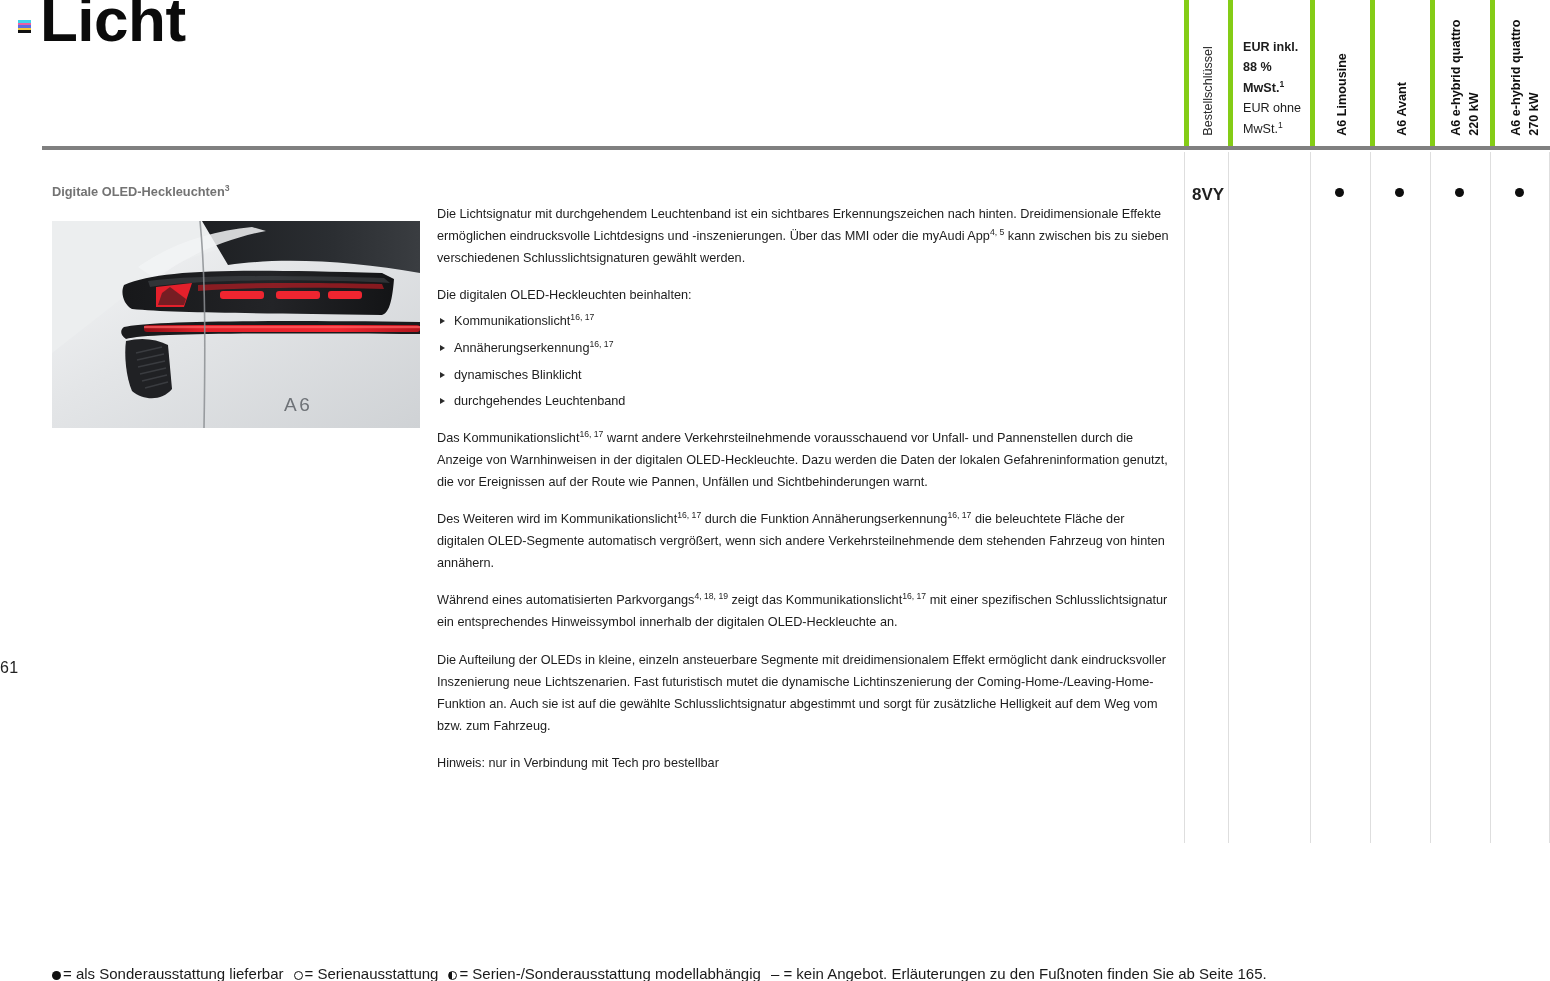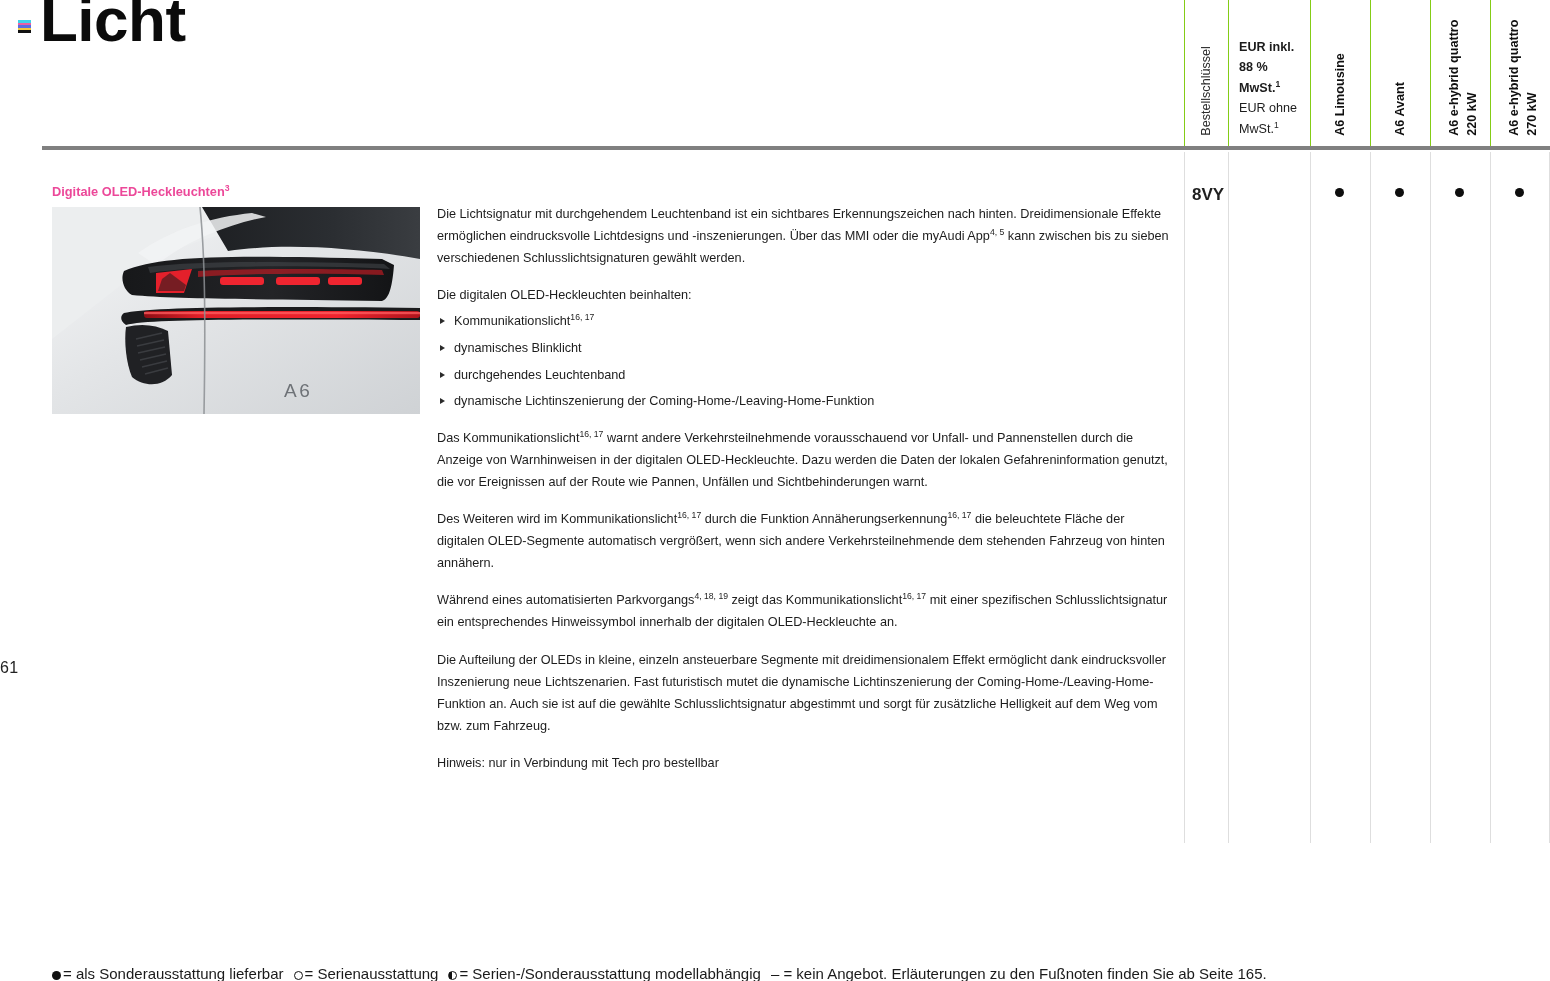--- a/index.html
+++ b/index.html
@@ -56,21 +56,21 @@
     left: 1184px;
     top: 0px;
     width: 366px;
     height: 148px;
   }
   .hdr-cell {
     position: absolute;
     top: 0;
     height: 148px;
     box-sizing: border-box;
-    border-left: 1px solid #84cc16;
+    border-left: 5px solid #84cc16;
   }
   .rot-wrap {
     position: absolute;
     left: 0; right: 0; bottom: 8px;
     height: 140px;
   }
   .rot-inner {
     position: absolute;
     left: 50%;
     bottom: 4px;
@@ -104,27 +104,27 @@
     background: #808080;
   }
 
   
   .row-title {
     position: absolute;
     left: 52px;
     top: 184px;
     font-size: 12.8px;
     font-weight: 700;
-    color: #ec4899;
+    color: #737373;
   }
 
   .photo {
     position: absolute;
     left: 52px;
-    top: 207px;
+    top: 221px;
     width: 368px;
     height: 207px;
     background: linear-gradient(160deg,#f4f5f6 0%, #e9eaec 35%, #dfe1e3 70%, #d7d9db 100%);
     overflow: hidden;
   }
   .photo svg { display:block; width:100%; height:100%; }
 
   .text-col {
     position: absolute;
     left: 437px;
@@ -347,23 +347,23 @@
   </div>
 
   <div class="text-col">
 
     <p><span>Die Lichtsignatur mit durchgehendem Leuchtenband ist ein sichtbares Erkennungszeichen nach hinten. Dreidimensionale Effekte ermöglichen eindrucksvolle Lichtdesigns und -inszenierungen. Über das MMI oder die myAudi App</span><sup>4, 5</sup><span> kann zwischen bis zu sieben verschiedenen Schlusslichtsignaturen gewählt werden.</span></p>
 
     <p class="tight">Die digitalen OLED-Heckleuchten beinhalten:</p>
 
     <ul class="feat">
       <li><span>Kommunikationslicht</span><sup>16, 17</sup></li>
+      <li><span>Annäherungserkennung</span><sup>16, 17</sup></li>
       <li><span>dynamisches Blinklicht</span><sup></sup></li>
       <li><span>durchgehendes Leuchtenband</span><sup></sup></li>
-      <li><span>dynamische Lichtinszenierung der Coming-Home-/Leaving-Home-Funktion</span><sup></sup></li>
     </ul>
 
     <p><span>Das Kommunikationslicht</span><sup>16, 17</sup><span> warnt andere Verkehrsteilnehmende vorausschauend vor Unfall- und Pannenstellen durch die Anzeige von Warnhinweisen in der digitalen OLED-Heckleuchte. Dazu werden die Daten der lokalen Gefahreninformation genutzt, die vor Ereignissen auf der Route wie Pannen, Unfällen und Sichtbehinderungen warnt.</span></p>
 
     <p><span>Des Weiteren wird im Kommunikationslicht</span><sup>16, 17</sup><span> durch die Funktion Annäherungserkennung</span><sup>16, 17</sup><span> die beleuchtete Fläche der digitalen OLED-Segmente automatisch vergrößert, wenn sich andere Verkehrsteilnehmende dem stehenden Fahrzeug von hinten annähern.</span></p>
 
     <p><span>Während eines automatisierten Parkvorgangs</span><sup>4, 18, 19</sup><span> zeigt das Kommunikationslicht</span><sup>16, 17</sup><span> mit einer spezifischen Schlusslichtsignatur ein entsprechendes Hinweissymbol innerhalb der digitalen OLED-Heckleuchte an.</span></p>
 
     <p>Die Aufteilung der OLEDs in kleine, einzeln ansteuerbare Segmente mit dreidimensionalem Effekt ermöglicht dank eindrucksvoller Inszenierung neue Lichtszenarien. Fast futuristisch mutet die dynamische Lichtinszenierung der Coming-Home-/Leaving-Home-Funktion an. Auch sie ist auf die gewählte Schlusslichtsignatur abgestimmt und sorgt für zusätzliche Helligkeit auf dem Weg vom bzw. zum Fahrzeug.</p>
 

